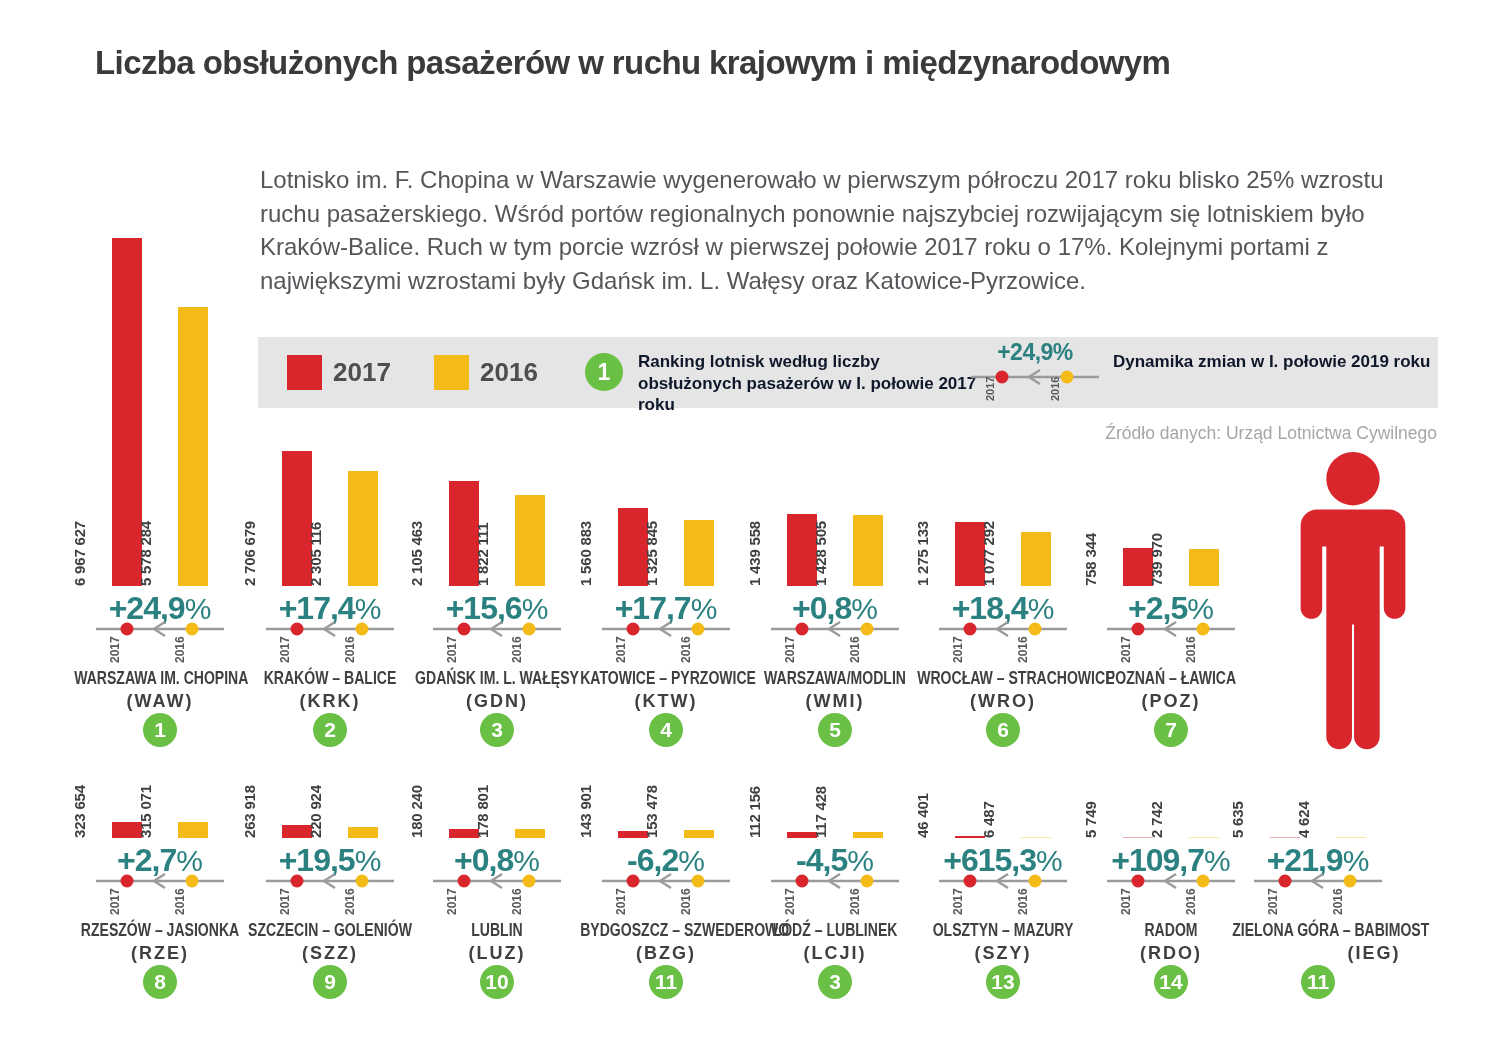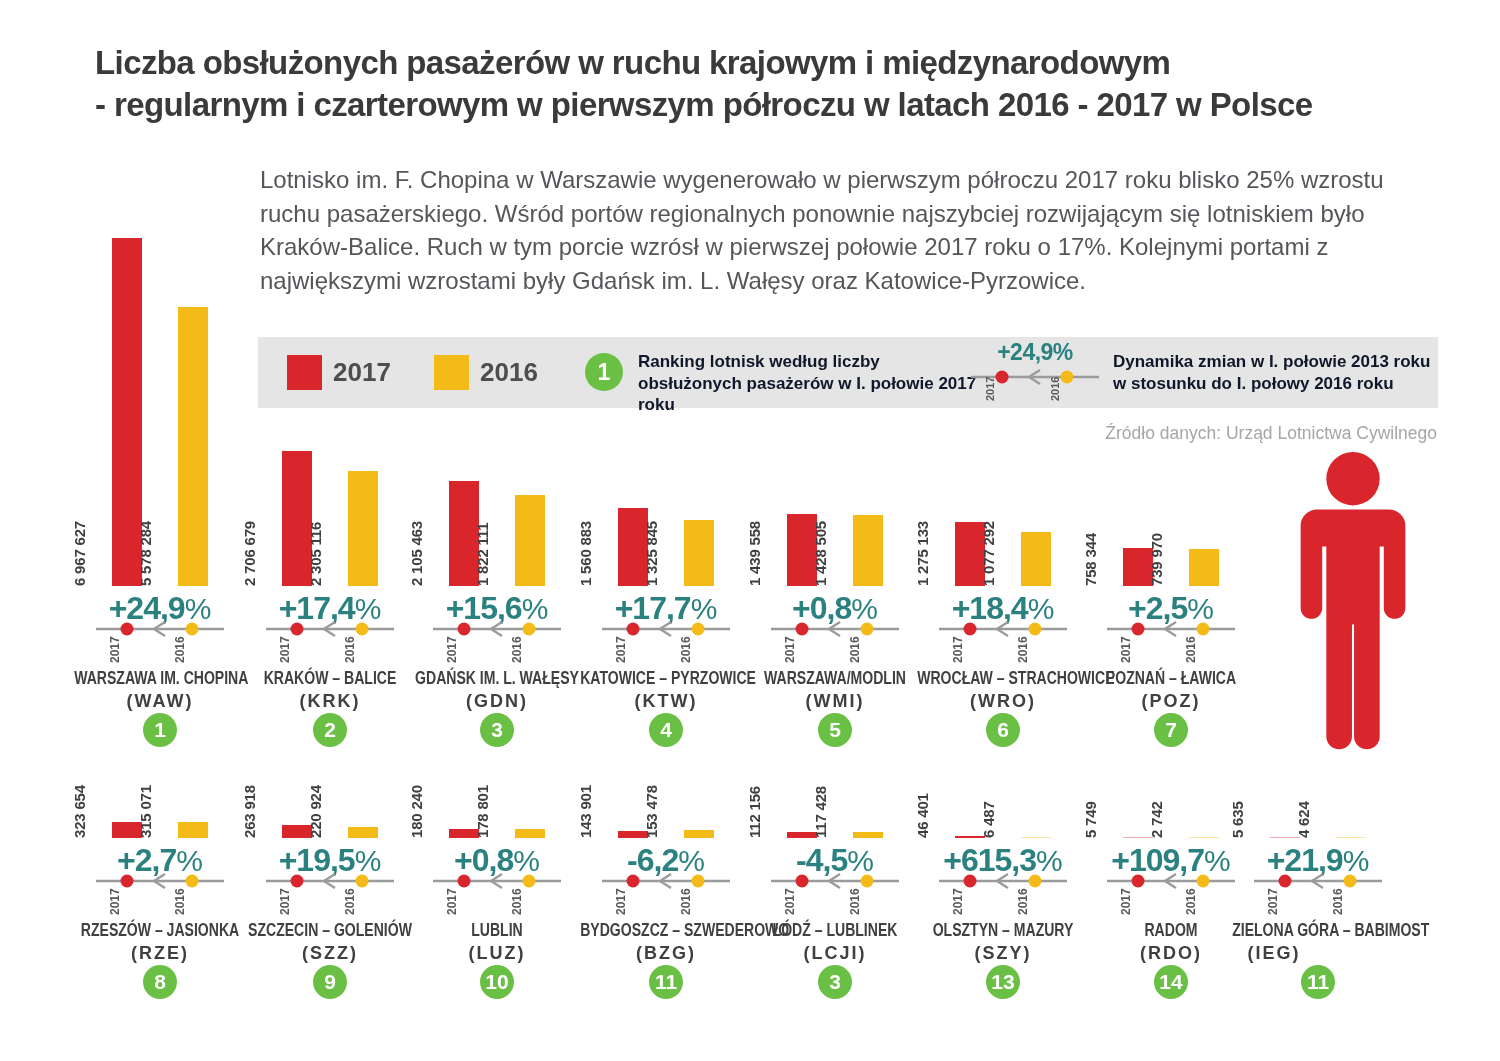--- a/index.html
+++ b/index.html
@@ -33,21 +33,20 @@
         font-size:21px;font-weight:bold;text-align:center;line-height:34px;}
   .source{top:423px;right:63px;font-size:17.5px;color:#a5a6a8;}
 </style>
 </head>
 <body>
 
 <div class="canvas">
 
   <div class="abs title">
     <div>Liczba obsłużonych pasażerów w ruchu krajowym i międzynarodowym</div>
-    <div>- regularnym i czarterowym w pierwszym półroczu w latach 2016 - 2017 w Polsce</div>
   </div>
 
   <div class="abs intro">Lotnisko im. F. Chopina w Warszawie wygenerowało w pierwszym półroczu 2017 roku blisko 25% wzrostu ruchu pasażerskiego. Wśród portów regionalnych ponownie najszybciej rozwijającym się lotniskiem było Kraków-Balice. Ruch w tym porcie wzrósł w pierwszej połowie 2017 roku o 17%. Kolejnymi portami z największymi wzrostami były Gdańsk im. L. Wałęsy oraz Katowice-Pyrzowice.</div>
 
   <div class="abs band">
     <div class="abs swatch" style="left:29px;top:18px;background:#d8262c;"></div>
     <div class="abs sw-label" style="left:75px;top:18px;">2017</div>
     <div class="abs swatch" style="left:176px;top:18px;background:#f4bb18;"></div>
     <div class="abs sw-label" style="left:222px;top:18px;">2016</div>
     <div class="abs badge" style="left:327px;top:16px;">1</div>
@@ -57,22 +56,21 @@
       <svg class="abs" style="left:1px;top:27px;" width="128" height="18">
         <line x1="0" y1="9" x2="128" y2="9" stroke="#9b9b9b" stroke-width="2.4"></line>
         <polyline points="69,2 58,9 69,16" fill="none" stroke="#9b9b9b" stroke-width="2.4"></polyline>
         <circle cx="31" cy="9" r="6.5" fill="#d8262c"></circle>
         <circle cx="96" cy="9" r="6.5" fill="#f4bb18"></circle>
       </svg>
       <div class="ylabel" style="left:26px;top:48px;font-size:11px;">2017</div>
       <div class="ylabel" style="left:91px;top:48px;font-size:11px;">2016</div>
     </div>
     <div class="abs band-note" style="left:855px;top:14px;width:330px;">
-      <div>Dynamika zmian w I. połowie 2013 roku</div>
-      <div>w stosunku do I. połowy 2016 roku</div>
+      <div>Dynamika zmian w I. połowie 2019 roku</div>
     </div>
   </div>
 
   <div class="abs source">Źródło danych: Urząd Lotnictwa Cywilnego</div>
 
   <svg class="abs" style="left:1276px;top:452px;" width="154" height="308" viewBox="0 0 150 300">
     <circle cx="75" cy="26" r="26" fill="#d8262c"></circle>
     <path fill="#d8262c" d="M40,56 L110,56 A16,16 0 0 1 126,72 L126,152 A10.5,10.5 0 0 1 105,152
       L105,92 L101,92 L101,277 A12.5,12.5 0 0 1 76,277 L76,168 L74,168 L74,277
       A12.5,12.5 0 0 1 49,277 L49,92 L45,92 L45,152 A10.5,10.5 0 0 1 24,152 L24,72
@@ -340,18 +338,18 @@
       <div class="pct" style="left:1208px;top:842px">+21,9<span class="pct-sign">%</span></div>
       <svg class="abs" style="left:1254px;top:872px" width="128" height="18">
         <line x1="0" y1="9" x2="128" y2="9" stroke="#9b9b9b" stroke-width="2.4"></line>
         <polyline points="69,2 58,9 69,16" fill="none" stroke="#9b9b9b" stroke-width="2.4"></polyline>
         <circle cx="31" cy="9" r="6.5" fill="#d8262c"></circle>
         <circle cx="96" cy="9" r="6.5" fill="#f4bb18"></circle>
       </svg>
       <div class="ylabel" style="left:1279px;top:903px">2017</div>
       <div class="ylabel" style="left:1344px;top:903px">2016</div>
       <div class="aname" style="left:1208px;top:920px">ZIELONA GÓRA – BABIMOST</div>
-      <div class="acode" style="left:1164px;top:943px">(IEG)</div>
+      <div class="acode" style="left:1264px;top:943px">(IEG)</div>
       <div class="rank" style="left:1301px;top:965px">11</div>
       </div>
     </div>
 
 </div>
 
 </body></html>

